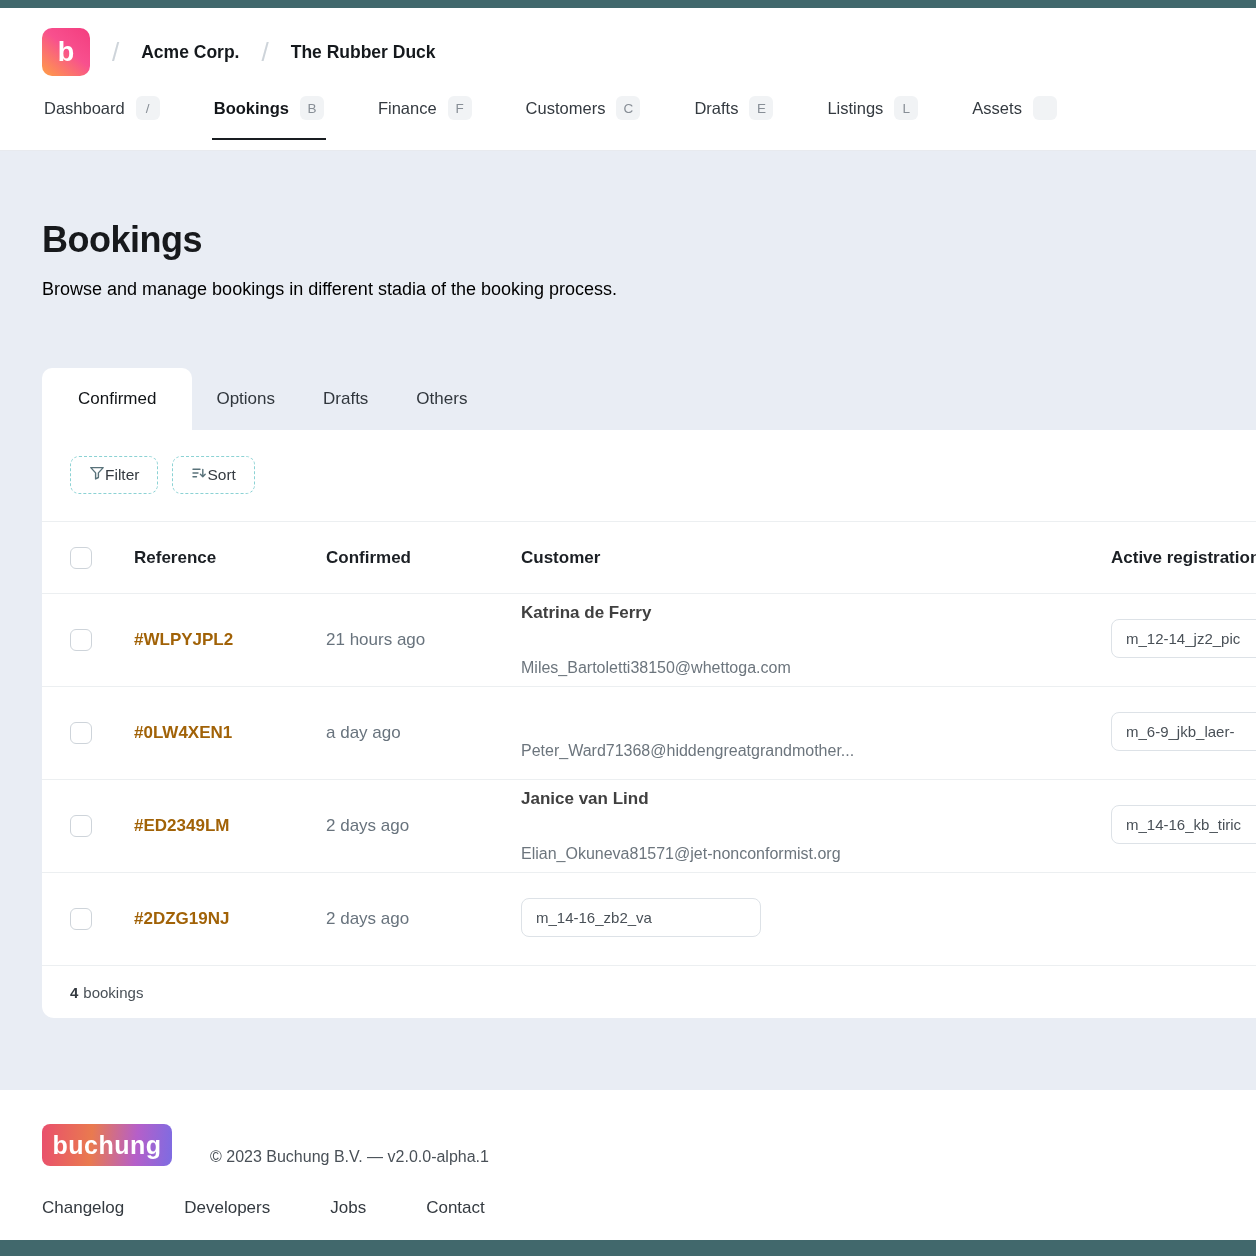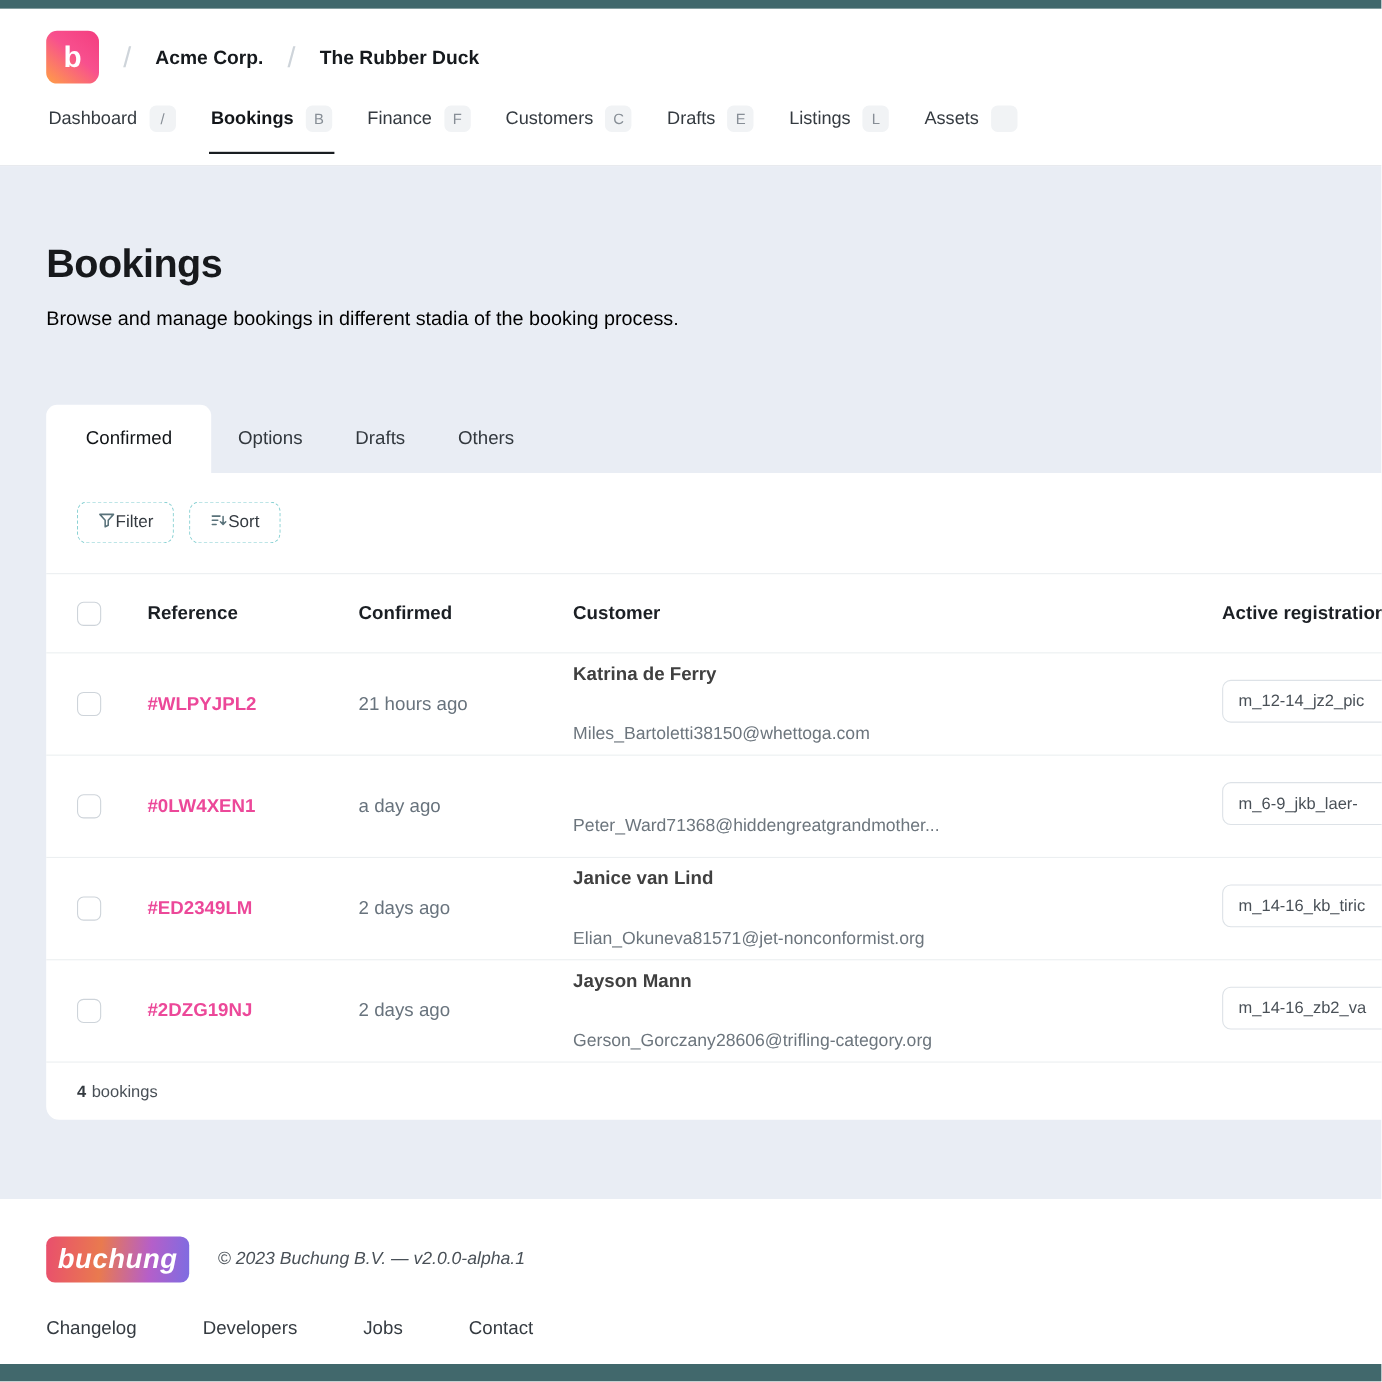--- a/index.html
+++ b/index.html
@@ -19,21 +19,21 @@
   .logo {
     width: 48px; height: 48px; border-radius: 10px;
     background: linear-gradient(40deg, #ff9f45 0%, #f8508e 55%, #f33d7f 100%);
     color: #fff; font-weight: 800; font-size: 27px;
     display: flex; align-items: center; justify-content: center;
     flex: 0 0 auto;
   }
   .crumb-sep { color: #ced4da; font-size: 26px; font-weight: 300; margin: 0 22px; }
   .crumb { font-weight: 700; font-size: 17.5px; color: #15191d; white-space: nowrap; }
 
-  nav { display: flex; gap: 28px; margin-top: 10px; text-align: right; }
+  nav { display: flex; gap: 50px; margin-top: 10px; text-align: right; }
   .nav-item {
     display: flex; align-items: center; gap: 11px;
     padding: 10px 2px 18px 2px;
     border-bottom: 2px solid transparent;
     font-size: 16.5px; color: #343a40; font-weight: 500;
     cursor: pointer; white-space: nowrap;
   }
   .nav-item.active { border-bottom-color: #191d21; color: #121519; font-weight: 600; }
   .kbd {
     min-width: 24px; height: 24px; padding: 0 7px;
@@ -73,36 +73,36 @@
     grid-template-columns: 64px 192px 195px 590px 520px;
     align-items: center;
     padding-left: 28px;
   }
   .thead { height: 72px; border-bottom: 1px solid #eceff1; font-weight: 700; font-size: 17px; color: #1b1f24; }
   .trow { height: 93px; border-bottom: 1px solid #eceff1; cursor: pointer; }
   .checkbox {
     width: 22px; height: 22px; border: 1.6px solid #ced4da; border-radius: 6px;
     background: #fff; cursor: pointer;
   }
-  .ref { font-weight: 700; font-size: 17px; color: #ec4899; }
+  .ref { font-weight: 700; font-size: 17px; color: #a16207; }
   .when { font-size: 17px; color: #68737d; }
   .cust-name { font-weight: 700; font-size: 17px; color: #404040; margin-bottom: 7px; }
   .cust-email { font-size: 16px; color: #6c757d; margin-top: 36px; }
   .pill {
     display: inline-block; width: 240px;
     border: 1px solid #dde2e7; border-radius: 8px;
     padding: 10px 14px; font-size: 15px; color: #495057;
     background: #fff; white-space: nowrap; overflow: hidden;
   }
   .tfoot { height: 52px; display: flex; align-items: center; gap: 5px; padding-left: 28px; font-size: 15px; color: #495057; }
   .tfoot .count { font-weight: 700; color: #343a40; }
 
   
   footer { height: 150px; background: #fff; padding: 34px 42px 0; }
-  .footer-top { display: flex; align-items: center; gap: 26px; font-style: italic; }
+  .footer-top { display: flex; align-items: flex-end; gap: 38px; }
   .footer-logo {
     width: 130px; height: 42px; border-radius: 8px;
     background: linear-gradient(95deg, #e94f6d 0%, #e97a4f 38%, #b55fc9 72%, #7d6ce2 100%);
     color: #fff; font-weight: 800; font-size: 25px; letter-spacing: 0.5px;
     display: flex; align-items: center; justify-content: center;
   }
   .copyright { font-size: 16px; color: #495057; }
   .footer-links { display: flex; gap: 60px; margin-top: 32px; }
   .footer-link { font-size: 17px; color: #343a40; font-weight: 500; cursor: pointer; }
 </style>
@@ -232,24 +232,20 @@
       </div>
       <div><span class="pill">m_14-16_kb_tiric</span></div>
     </div>
 
     <div class="grid-row trow">
       <div>
           <div class="checkbox"></div>
         </div>
       <div class="ref">#2DZG19NJ</div>
       <div class="when">2 days ago</div>
-      <div>
-        <div class="cust-name">Jayson Mann</div>
-        <div class="cust-email">Gerson_Gorczany28606@trifling-category.org</div>
-      </div>
       <div><span class="pill">m_14-16_zb2_va</span></div>
     </div>
 
     <div class="tfoot">
       <span class="count">4</span>
       <span>bookings</span>
     </div>
   </section>
 </main>
 

